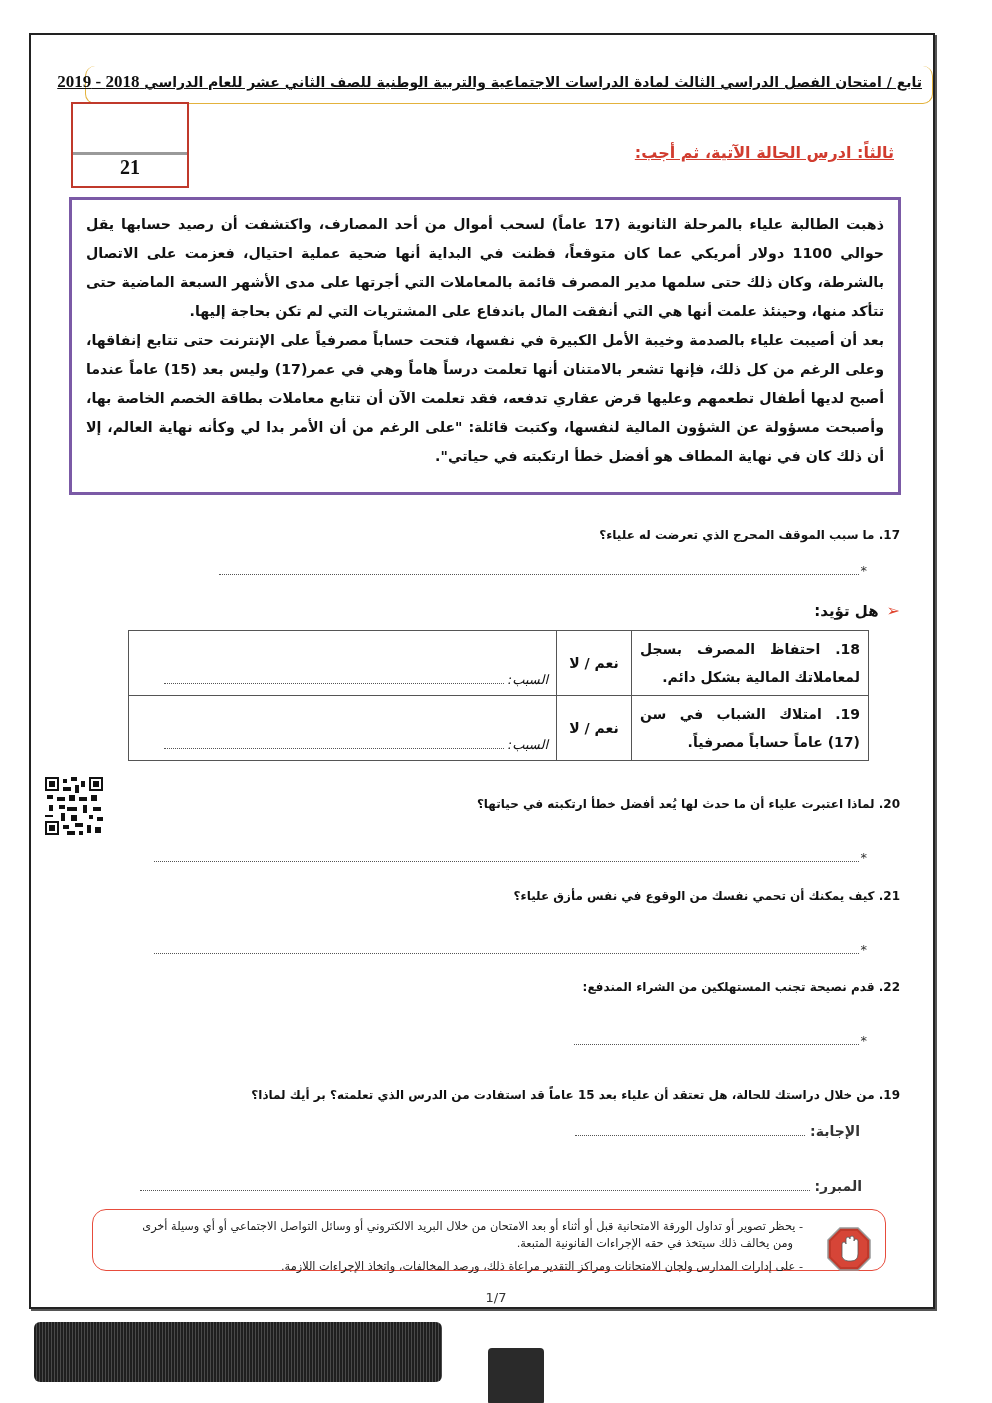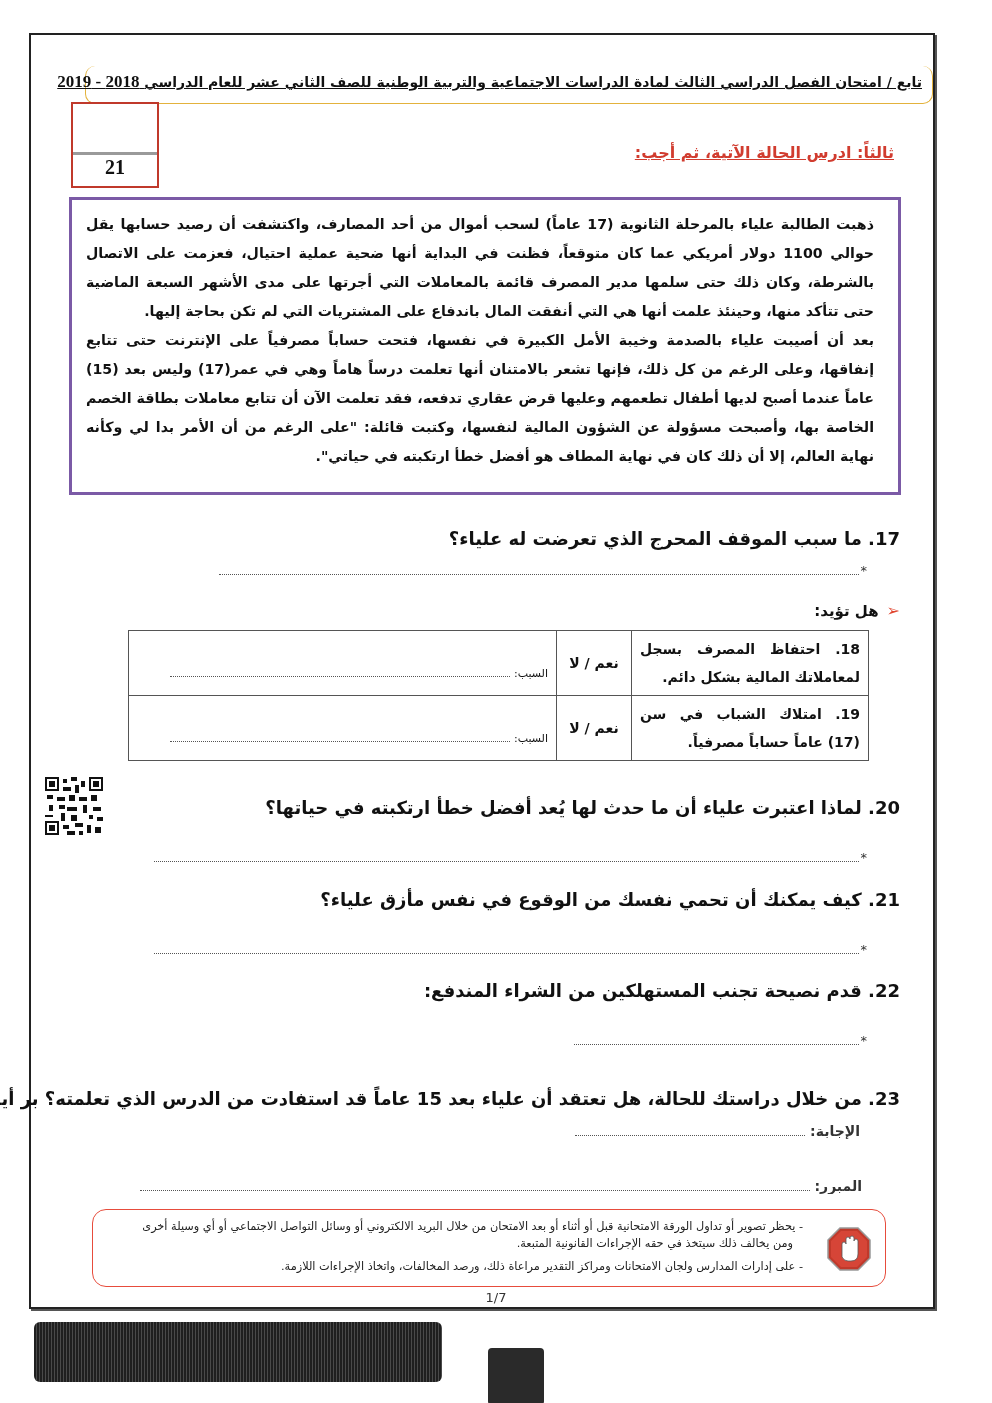--- a/index.html
+++ b/index.html
@@ -7,44 +7,44 @@
          font-family:"DejaVu Sans", sans-serif; color:#111; }
   .page-frame { position:absolute; left:29px; top:33px; width:906px; height:1276px;
                 border:2px solid #222; box-shadow: 2px 2px 0 #555; box-sizing:border-box; }
   .header-box { position:absolute; left:85px; top:66px; width:848px; height:38px;
                 border:1.5px solid #e3b23c; border-radius:10px; border-top:none; border-left:1.5px solid #e3b23c;
                 box-sizing:border-box; }
   .header-title { position:absolute; right:10px; top:6px; direction:rtl; font-weight:bold;
                   font-size:14px; text-decoration:underline; white-space:nowrap;
                   font-family:"DejaVu Sans", sans-serif; }
   .header-title .years { font-family:"Liberation Serif", serif; font-size:17px; }
-  .score-box { position:absolute; left:71px; top:102px; width:88px; height:86px;
+  .score-box { position:absolute; left:71px; top:102px; width:118px; height:86px;
                border:2px solid #c0392b; box-sizing:border-box; background:#fff; }
   .score-box .divider { position:absolute; left:0; right:0; top:48px; height:3px; background:#9a9a9a; }
   .score-box .score { position:absolute; left:0; right:0; top:52px; text-align:center;
                       font-family:"Liberation Serif", serif; font-size:20px; font-weight:bold; }
   .section-title { position:absolute; right:98px; top:143px; direction:rtl; color:#d13c2f;
                    font-weight:bold; font-size:16px; text-decoration:underline; white-space:nowrap;margin-left:32px; }
   .case-box { position:absolute; left:69px; top:197px; width:832px; height:298px;
-              border:3px solid #7b5aa6; box-sizing:border-box; padding:10px 24px 0 14px; }
+              border:3px solid #7b5aa6; box-sizing:border-box; padding:10px 14px 0 14px; }
   .case-para { direction:rtl; text-align:justify; text-align-last:right; font-weight:bold;
                font-size:14.2px; line-height:29px; margin:0; }
-  .question { position:absolute; right:92px; direction:rtl; font-weight:bold; font-size:18px; white-space:nowrap; }
+  .question { position:absolute; right:92px; direction:rtl; font-weight:bold; font-size:12px; white-space:nowrap; }
   .answer-line { position:absolute; direction:rtl; font-size:12px; color:#333; white-space:nowrap; overflow:hidden; }
   .answer-line .star { font-size:13px; margin-left:2px; }
   .dots { border-bottom:1.5px dotted #555; display:inline-block; height:8px; vertical-align:baseline; }
   .arrow-label { position:absolute; right:92px; top:601px; direction:rtl; font-weight:bold; font-size:15px; white-space:nowrap; }
   .arrow-icon { color:#e0452f; font-size:16px; margin-left:8px; }
   table.yn { position:absolute; left:128px; top:630px; width:741px; border-collapse:collapse; direction:rtl; }
   table.yn td { border:1.2px solid #555; font-size:14px; padding:4px 8px; vertical-align:middle; }
   table.yn td.stmt { width:220px; text-align:justify; text-align-last:right; line-height:28px; font-weight:bold; }
   table.yn td.yn-cell { width:58px; text-align:center; font-weight:bold; }
-  table.yn td.reason { vertical-align:bottom; padding-bottom:15px; font-size:11px; }
+  table.yn td.reason { vertical-align:bottom; padding-bottom:8px; font-size:13px;font-style:italic; }
   .qr { position:absolute; left:45px; top:777px; width:58px; height:58px; }
-  .footer-box { position:absolute; left:92px; top:1209px; width:794px; height:78px;
+  .footer-box { position:absolute; left:92px; top:1209px; width:794px; height:62px;
                 border:1.5px solid #e74c3c; border-radius:14px; box-sizing:border-box; }
   .footer-text { position:absolute; right:82px; top:8px; direction:rtl; font-size:11.3px; line-height:17px; color:#222; white-space:nowrap; }
   .stop-icon { position:absolute; right:14px; top:17px; width:44px; height:44px; }
   .page-num { position:absolute; left:0; width:992px; top:1290px; text-align:center; font-size:13px; color:#333; }
   .redact1 { position:absolute; left:34px; top:1322px; width:408px; height:60px; background:#2b2b2b; border-radius:6px;
              background-image:repeating-linear-gradient(90deg, #1f1f1f 0 2px, #4a4a4a 2px 3px); }
   .redact2 { position:absolute; left:488px; top:1348px; width:56px; height:57px; background:#2a2a2a; border-radius:4px; }
 </style>
 </head>
 <body>
@@ -149,21 +149,21 @@
 <div class="question" style="top:889px;">21. كيف يمكنك أن تحمي نفسك من الوقوع في نفس مأزق علياء؟</div>
 <div class="answer-line" style="right:125px; top:942px; width:720px;">
   <span class="star">*</span><span class="dots" style="width:705px;"></span>
 </div>
 
 <div class="question" style="top:980px;text-align:right;">22. قدم نصيحة تجنب المستهلكين من الشراء المندفع:</div>
 <div class="answer-line" style="right:125px; top:1033px; width:300px;">
   <span class="star">*</span><span class="dots" style="width:285px;"></span>
 </div>
 
-<div class="question" style="top:1088px;">23. من خلال دراستك للحالة، هل تعتقد أن علياء بعد 15 عاماً قد استفادت من الدرس الذي تعلمته؟ بر أيك لماذا؟</div>
+<div class="question" style="top:1088px;">19. من خلال دراستك للحالة، هل تعتقد أن علياء بعد 15 عاماً قد استفادت من الدرس الذي تعلمته؟ بر أيك لماذا؟</div>
 <div class="answer-line" style="right:132px; top:1123px; width:330px; font-size:14px; font-weight:bold;">
   <span>الإجابة:</span>
   <span class="dots" style="width:230px;"></span>
 </div>
 <div class="answer-line" style="right:130px; top:1178px; width:730px; font-size:14px; font-weight:bold;">
   <span>المبرر:</span>
   <span class="dots" style="width:670px;"></span>
 </div>
 
 <div class="footer-box">

